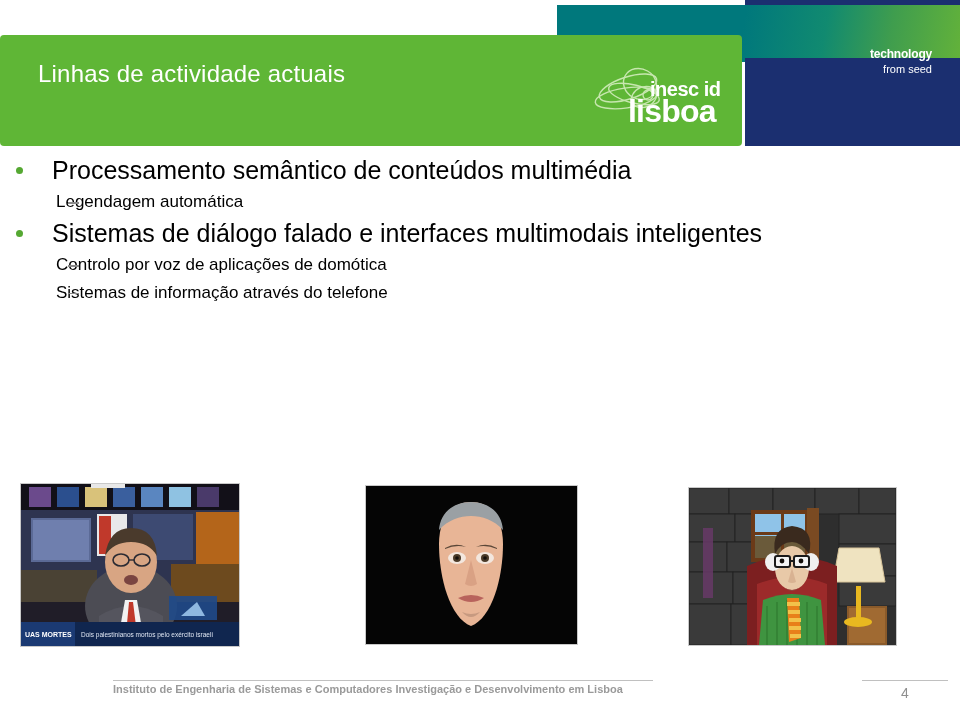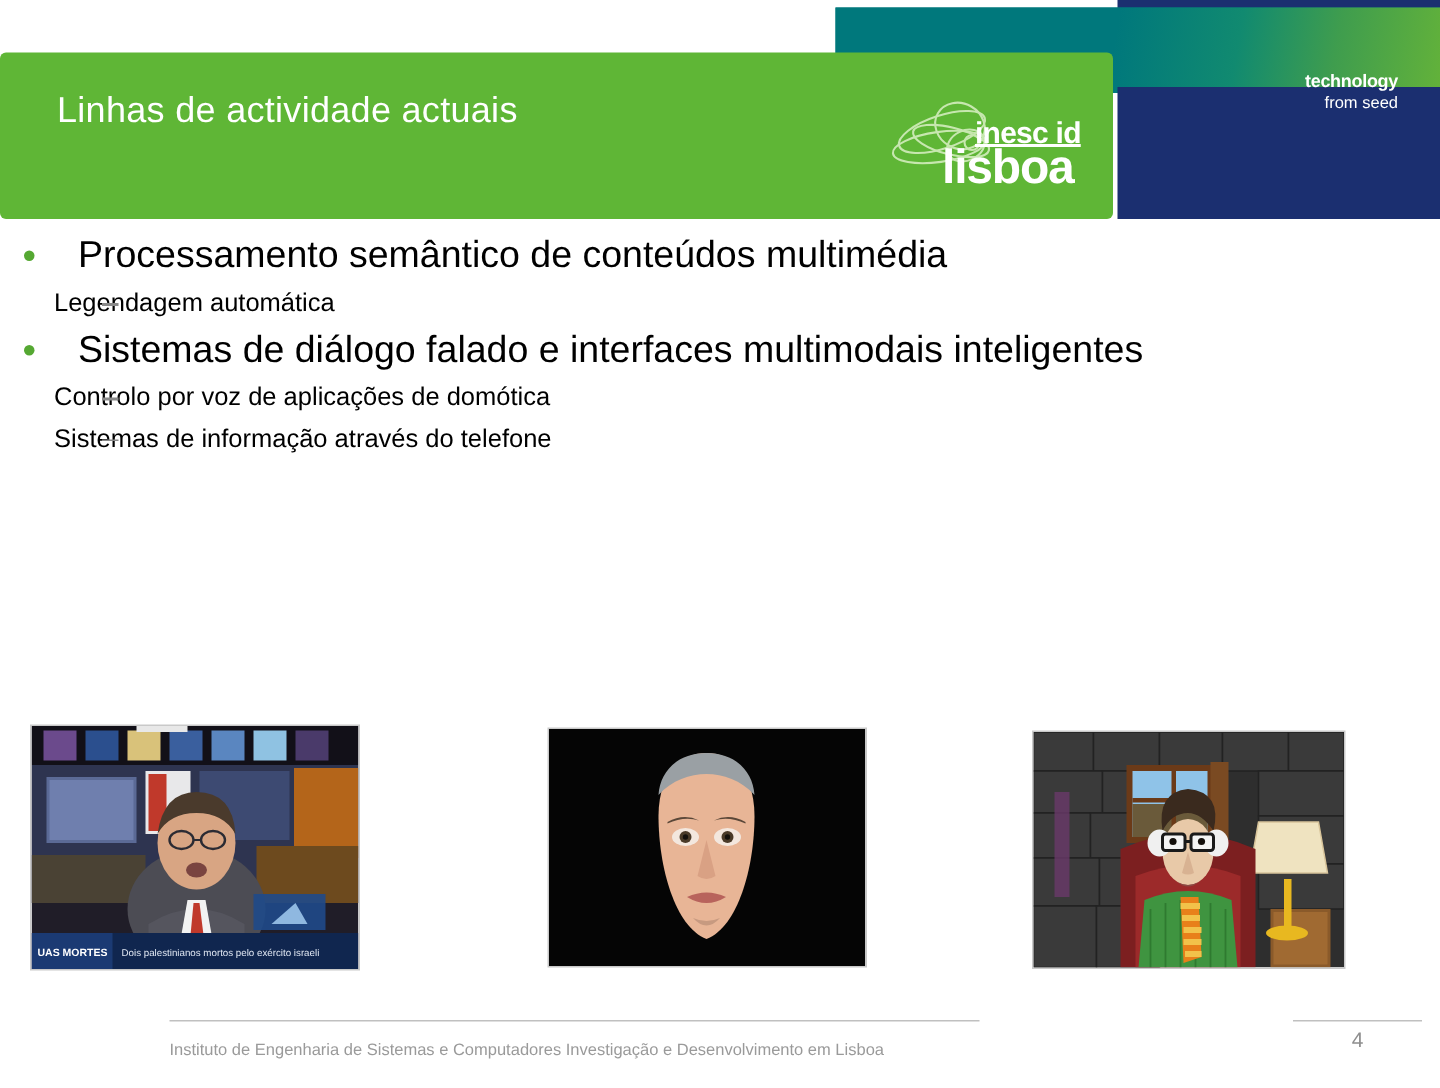--- a/index.html
+++ b/index.html
@@ -78,21 +78,20 @@
     position: absolute;
     left: 62px; top: 18px;
     color: #ffffff;
     font-weight: bold;
     line-height: 0.92;
   }
   .logo-inesc-id {
     font-size: 20px;
     letter-spacing: -0.5px;
     display: block;
-    text-decoration: underline;
   }
   .logo-lisboa {
     font-size: 32px;
     letter-spacing: -0.8px;
     display: block;
     margin-left: -22px;
     margin-top: -1px;
   }
 
   
@@ -136,21 +135,21 @@
     position: absolute;
     left: 16px;
     top: 12px;
     width: 7px;
     height: 7px;
     border-radius: 50%;
     background: #55a832;
   }
   .bullet-l2 {
     position: relative;
-    padding-left: 36px;
+    padding-left: 56px;
     font-size: 17px;
     line-height: 1.25;
     margin: 6px 0 6px 0;
     color: #000000;
   }
   .bullet-l2::before {
     content: "";
     position: absolute;
     left: 68px;
     top: 11px;
@@ -186,23 +185,23 @@
     height: 53px;
   }
   .footer-rule {
     position: absolute;
     left: 113px; top: 8px;
     width: 540px; height: 1px;
     background: #c0c0c0;
   }
   .footer-text {
     position: absolute;
-    left: 113px; top: 22px;
+    left: 113px; top: 11px;
     font-size: 11px;
-    font-weight: normal;
+    font-weight: bold;
     color: #9a9a9a;
     white-space: nowrap;
   }
   .footer-rule-right {
     position: absolute;
     left: 862px; top: 8px;
     width: 86px; height: 1px;
     background: #c0c0c0;
   }
   .page-number {

